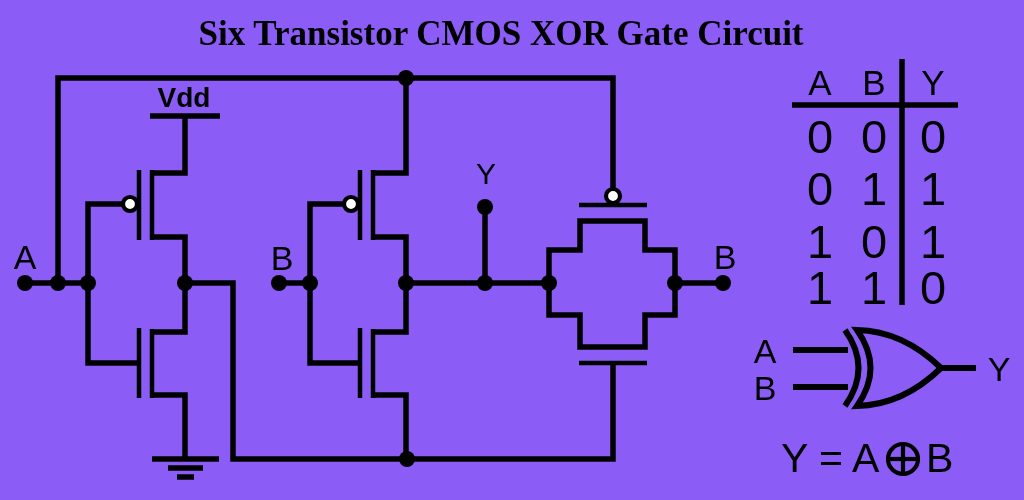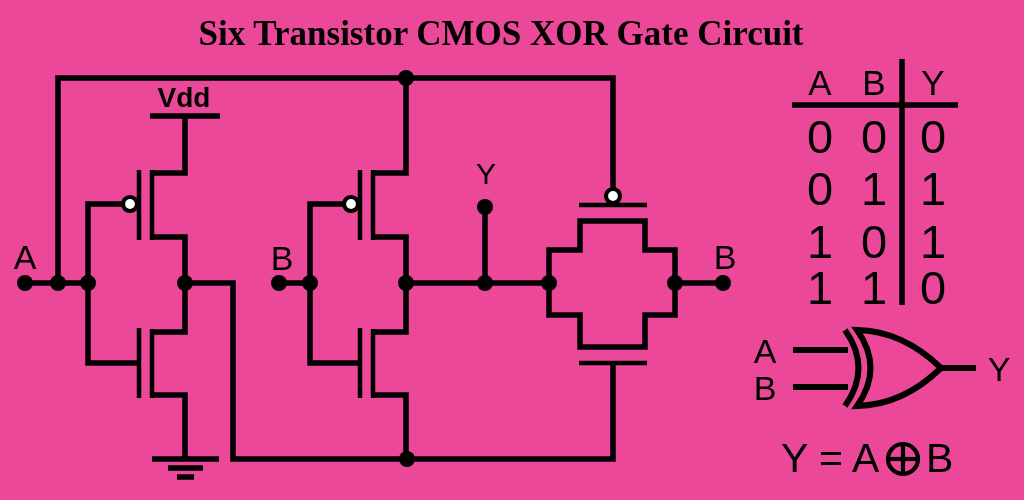--- a/index.html
+++ b/index.html
@@ -1,16 +1,16 @@
 <!DOCTYPE html>
 <html><head>
 <meta charset="utf-8">
 <style>
   html,body{margin:0;padding:0;background:#ffffff;}
-  .page{position:relative;width:1024px;height:500px;background:#ec4899;overflow:hidden;}
+  .page{position:relative;width:1024px;height:500px;background:#8b5cf6;overflow:hidden;}
   svg{display:block;}
   text{fill:#000000;}
   .sans{font-family:"Liberation Sans",sans-serif;}
   .serif{font-family:"Liberation Serif",serif;font-weight:700;}
   .title-t{font-size:35px;}
   .lbl{font-size:34px;}
   .lbl-y{font-size:30px;}
   .vdd{font-size:28px;font-weight:700;}
   .tbl-h{font-size:35px;}
   .tbl-d{font-size:47px;}

